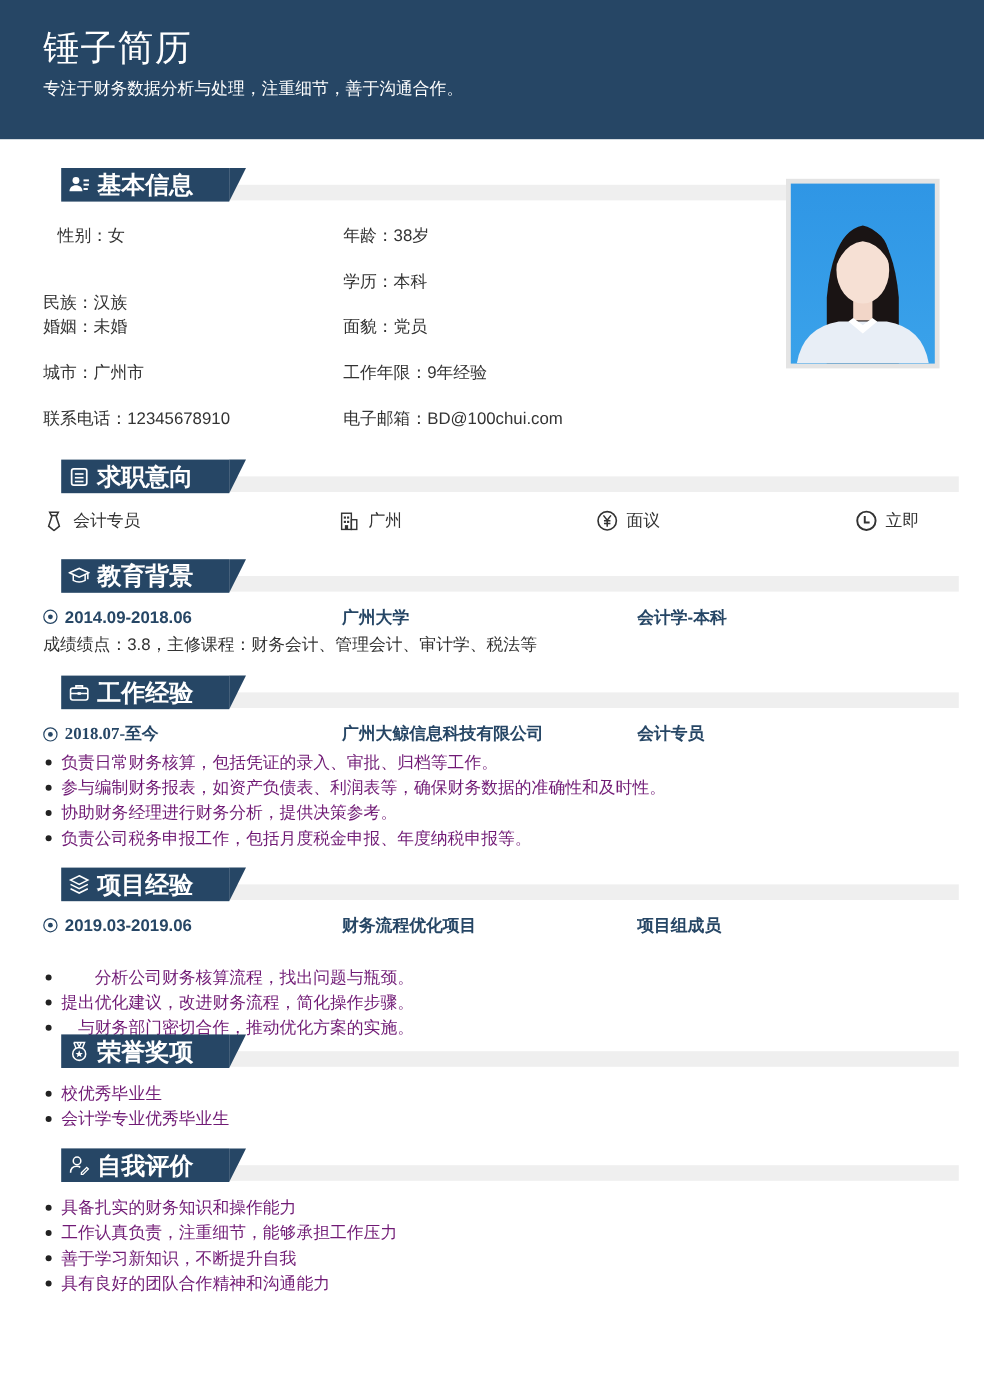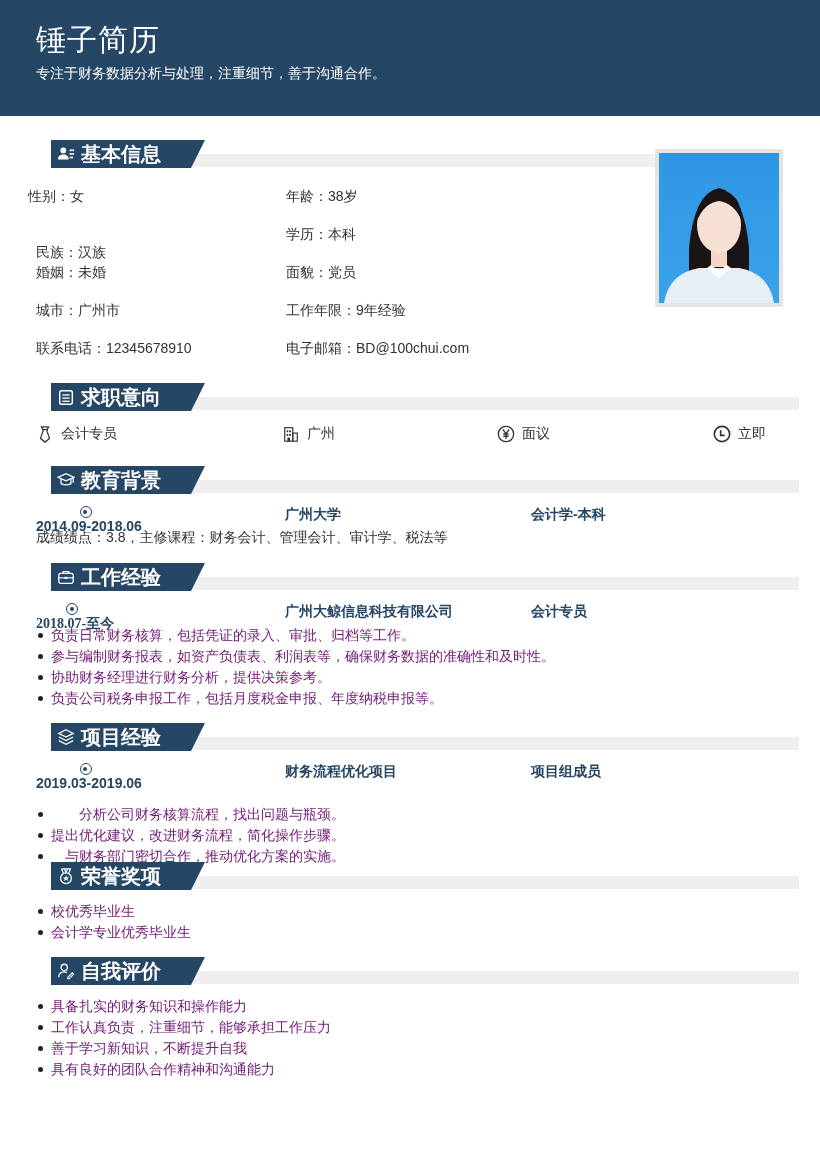--- a/index.html
+++ b/index.html
@@ -18,21 +18,21 @@
   .section-head .tab .ico svg { width: 18px; height: 18px; }
 
   .info-item { position: absolute; font-size: 14px; color: #333; }
   .photo { position: absolute; left: 655px; top: 149px; width: 128px; height: 158px; background: #e4e4e4; padding: 4px; }
   .photo .pic { width: 100%; height: 100%; background: linear-gradient(#2f96e5, #3aa2ea); position: relative; overflow: hidden; }
 
   .intent-item { position: absolute; top: 425px; font-size: 14px; color: #333; display: flex; align-items: center; }
   .intent-item svg { width: 18px; height: 18px; margin-right: 7px; }
 
   .entry-row { position: absolute; left: 36px; width: 748px; height: 20px; font-size: 14px; font-weight: bold; color: #264665; }
-  .entry-row .date { position: absolute; left: 0; top: 0; display: flex; align-items: center; flex-direction: column; }
+  .entry-row .date { position: absolute; left: 0; top: 0; display: flex; align-items: center; }
   .entry-row .date .dot { width: 12px; height: 12px; border: 1.5px solid #264665; border-radius: 50%; margin-right: 6px; position: relative; }
   .entry-row .date .dot::after { content: ""; position: absolute; left: 2.5px; top: 2.5px; width: 4px; height: 4px; background: #264665; border-radius: 50%; }
   .entry-row .org { position: absolute; left: 249px; top: 0; }
   .entry-row .role { position: absolute; left: 495px; top: 0; }
 
   .plain-text { position: absolute; left: 36px; font-size: 14px; color: #333; }
   .bullets { position: absolute; left: 36px; font-size: 14px; color: #701a75; list-style: none; }
   .bullets li { height: 21px; line-height: 21px; position: relative; padding-left: 15px; }
   .bullets li::before { content: ""; position: absolute; left: 2px; top: 8px; width: 5px; height: 5px; background: #222; border-radius: 50%; }
 </style>
@@ -53,21 +53,21 @@
           <path d="M1 16c0-3.5 2.7-5.5 6-5.5s6 2 6 5.5z" fill="#fff"></path>
           <rect x="14" y="5" width="5" height="1.8" fill="#fff"></rect>
           <rect x="14" y="9" width="5" height="1.8" fill="#fff"></rect>
           <rect x="14" y="13" width="4" height="1.8" fill="#fff"></rect>
         </svg>
     </span>
     <span>基本信息</span>
   </div>
 </div>
 
-<div class="info-item" style="left:28px; top:188px;font-family:Liberation Serif, serif;">性别：女</div>
+<div class="info-item" style="left:48px; top:188px;font-family:Liberation Serif, serif;">性别：女</div>
 <div class="info-item" style="left:286px; top:188px;">年龄：38岁</div>
 <div class="info-item" style="left:36px; top:226px;margin-top:18px;">民族：汉族</div>
 <div class="info-item" style="left:286px; top:226px;">学历：本科</div>
 <div class="info-item" style="left:36px; top:264px;">婚姻：未婚</div>
 <div class="info-item" style="left:286px; top:264px;">面貌：党员</div>
 <div class="info-item" style="left:36px; top:302px;">城市：广州市</div>
 <div class="info-item" style="left:286px; top:302px;">工作年限：9年经验</div>
 <div class="info-item" style="left:36px; top:340px;">联系电话：12345678910</div>
 <div class="info-item" style="left:286px; top:340px;">电子邮箱：BD@100chui.com</div>
 

